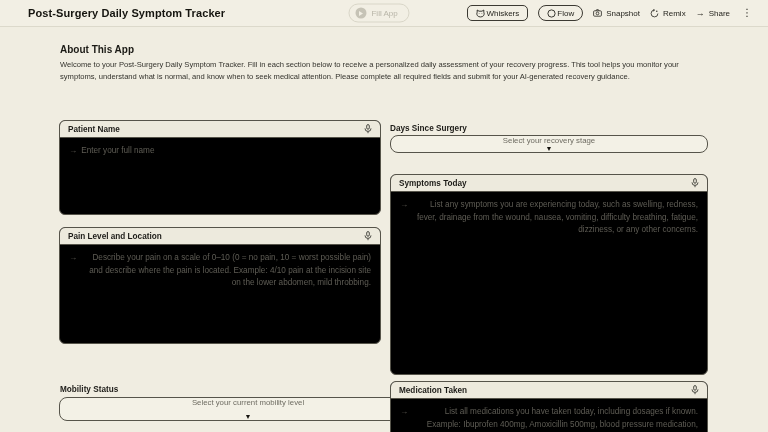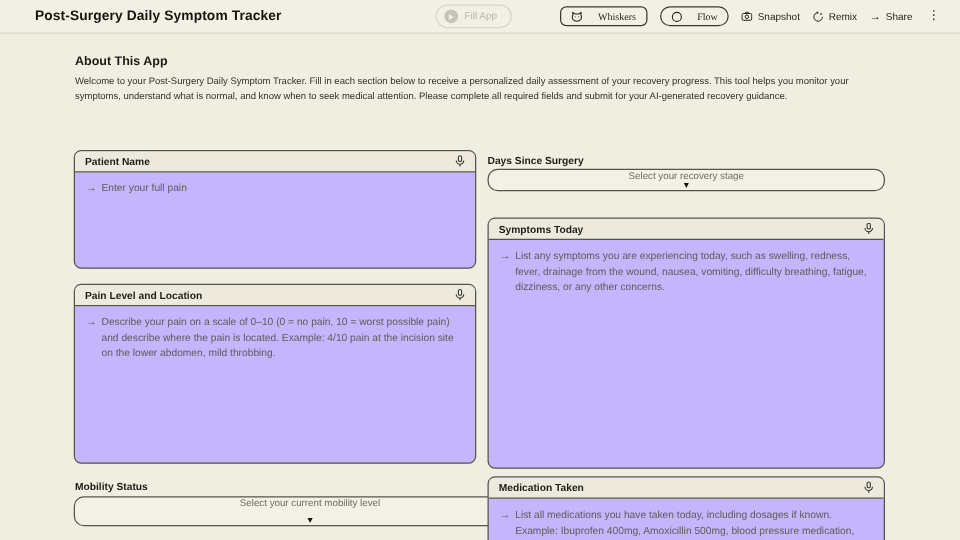--- a/index.html
+++ b/index.html
@@ -23,23 +23,23 @@
     position:absolute; left:50%; top:50%; transform:translate(-58%,-50%);
     display:flex; align-items:center; gap:5px;
     border:1px solid #d9d6c8; border-radius:999px;
     background:transparent; padding:3px 11px 3px 6px;
     color:#b8b5a8; font-size:8px; font-family:inherit; cursor:default;
   }
   .play-circle { width:11px; height:11px; border-radius:50%; background:#c6c3b6; display:flex; align-items:center; justify-content:center; }
   .play-circle svg { display:block; }
   .top-actions { margin-left:auto; display:flex; align-items:center; gap:10px; }
   .chipbtn {
-    display:flex; align-items:flex-start; gap:12px;
+    display:flex; align-items:flex-start; gap:1px;
     border:1px solid #3c3a33; background:transparent;
-    padding:2.5px 8px; font-size:8px; color:#26251f; font-family:Liberation Serif, serif; cursor:pointer;
+    padding:2.5px 8px; font-size:8px; color:#26251f; font-family:Liberation Sans, sans-serif; cursor:pointer;
     white-space:nowrap;
   }
   .chipbtn.rect { border-radius:5px; }
   .chipbtn.pill { border-radius:999px; }
   .ghostbtn {
     display:flex; align-items:center; gap:4px;
     border:none; background:transparent; padding:0;
     font-size:8px; color:#26251f; font-family:inherit; cursor:pointer; white-space:nowrap;
   }
   .kebab-btn {
@@ -49,22 +49,22 @@
   .icon svg { display:block; }
   .share-arrow { font-size:9px; line-height:1; }
   
   .about { position:absolute; left:60px; top:44px; width:655px; }
   .about h2 { font-size:10px; font-weight:bold; color:#1b1a15; }
   .about p { margin-top:4px; font-size:7.6px; line-height:1.6; color:#33322c; }
   
   .field-box {
     position:absolute;
     border:1px solid #56544a; border-radius:6px;
-    background:#c4b5fd; overflow:hidden;
-    display:flex; flex-direction:column;
+    background:#000000; overflow:hidden;
+    display:flex; flex-direction:column;text-align:right;
   }
   .field-head {
     background:#edeadd;
     border-bottom:1px solid #56544a;
     display:flex; align-items:center; justify-content:space-between;
     padding:3px 8px; min-height:15px;
   }
   .field-label { font-size:8.2px; font-weight:bold; color:#1d1c18; }
   .mic { display:flex; align-items:center; cursor:pointer; }
   .field-body {
@@ -162,21 +162,21 @@
     <span class="mic icon">
       <svg width="8" height="10" viewBox="0 0 8 10" fill="none" stroke="#3a3a33" stroke-width="0.9">
         <rect x="2.7" y="0.6" width="2.6" height="4.6" rx="1.3"></rect>
         <path d="M1 4.4 A3 3 0 0 0 7 4.4"></path>
         <path d="M4 7.4 L4 9.2"></path>
       </svg>
     </span>
   </div>
   <div class="field-body">
     <span class="ph-arrow">→</span>
-    <span class="ph-text">Enter your full pain</span>
+    <span class="ph-text">Enter your full name</span>
   </div>
 </div>
 
 <div class="select-label" style="left:390px; top:124px;">Days Since Surgery</div>
 <div class="selectbox" style="left:390px; top:135px; width:318px; height:18px;">
   <span class="select-ph">Select your recovery stage</span>
   <span class="caret">▼</span>
 </div>
 
 <div class="field-box" style="left:390px; top:174px; width:318px; height:201px;">
@@ -189,21 +189,21 @@
         <path d="M4 7.4 L4 9.2"></path>
       </svg>
     </span>
   </div>
   <div class="field-body">
     <span class="ph-arrow">→</span>
     <span class="ph-text">List any symptoms you are experiencing today, such as swelling, redness, fever, drainage from the wound, nausea, vomiting, difficulty breathing, fatigue, dizziness, or any other concerns.</span>
   </div>
 </div>
 
-<div class="field-box" style="left:59px; top:227px; width:322px; height:144px;">
+<div class="field-box" style="left:59px; top:227px; width:322px; height:117px;">
   <div class="field-head">
     <span class="field-label">Pain Level and Location</span>
     <span class="mic icon">
       <svg width="8" height="10" viewBox="0 0 8 10" fill="none" stroke="#3a3a33" stroke-width="0.9">
         <rect x="2.7" y="0.6" width="2.6" height="4.6" rx="1.3"></rect>
         <path d="M1 4.4 A3 3 0 0 0 7 4.4"></path>
         <path d="M4 7.4 L4 9.2"></path>
       </svg>
     </span>
   </div>

